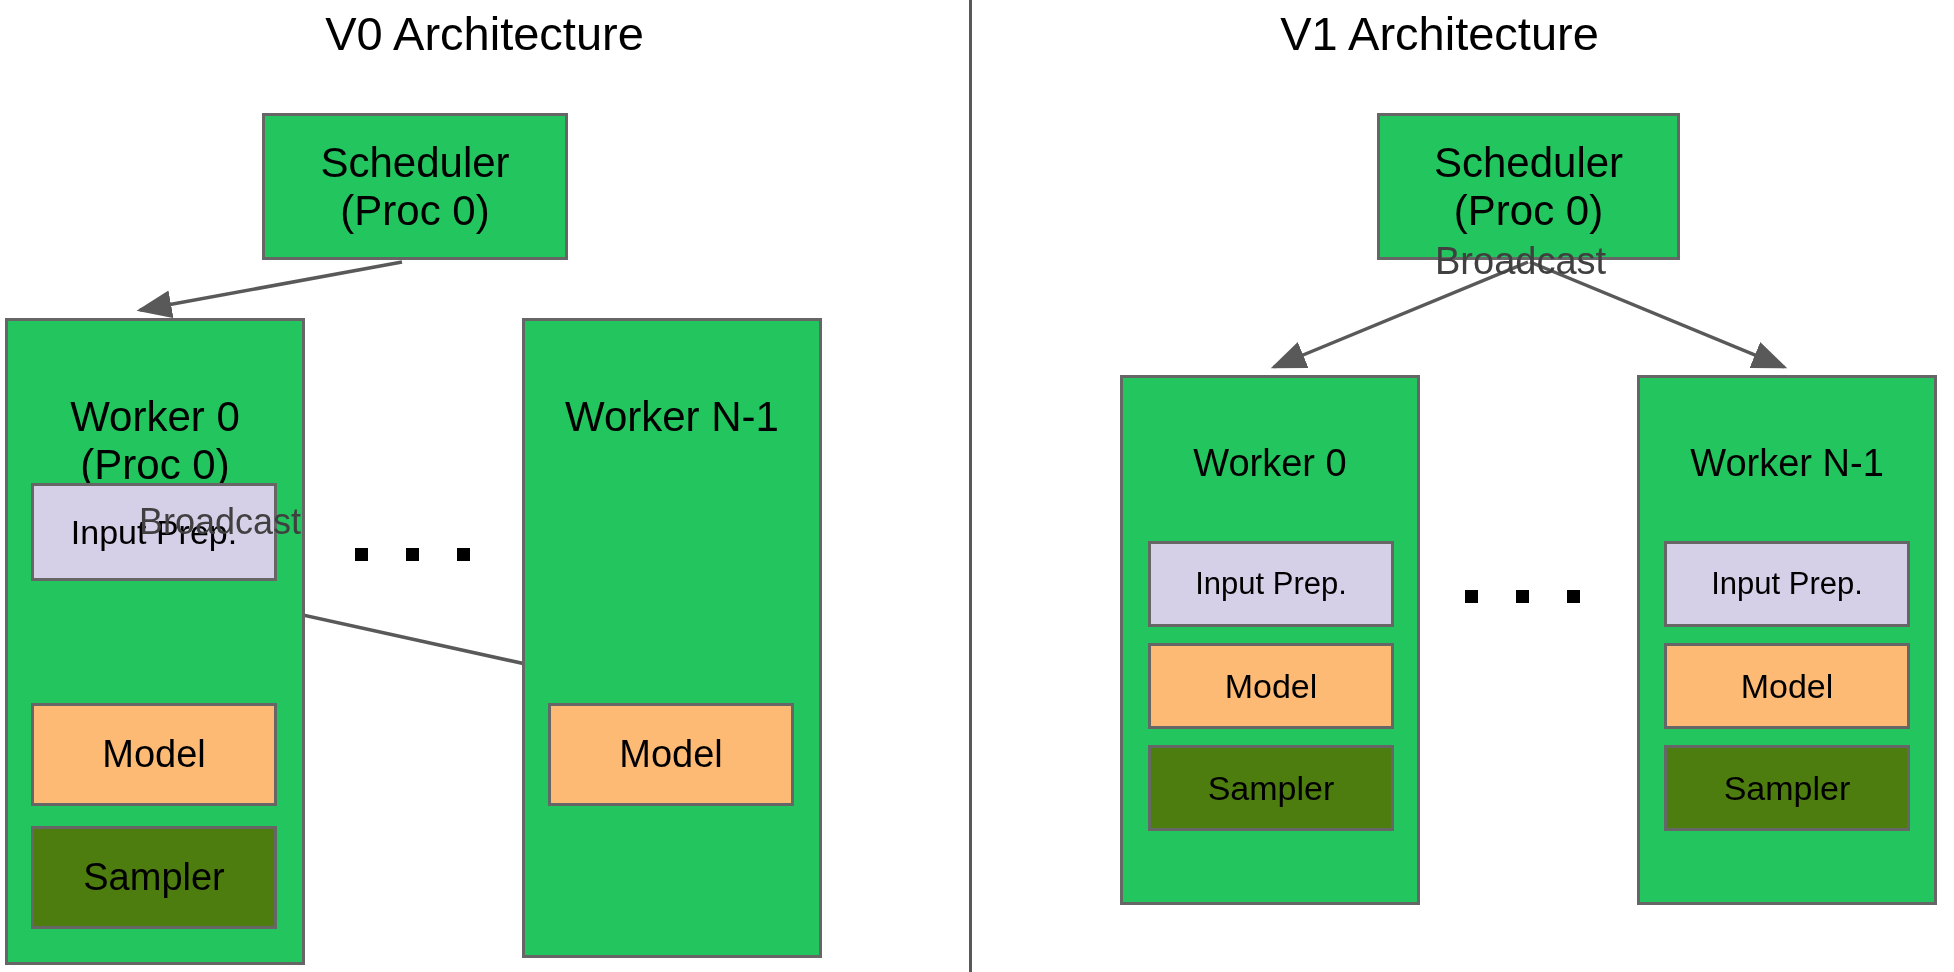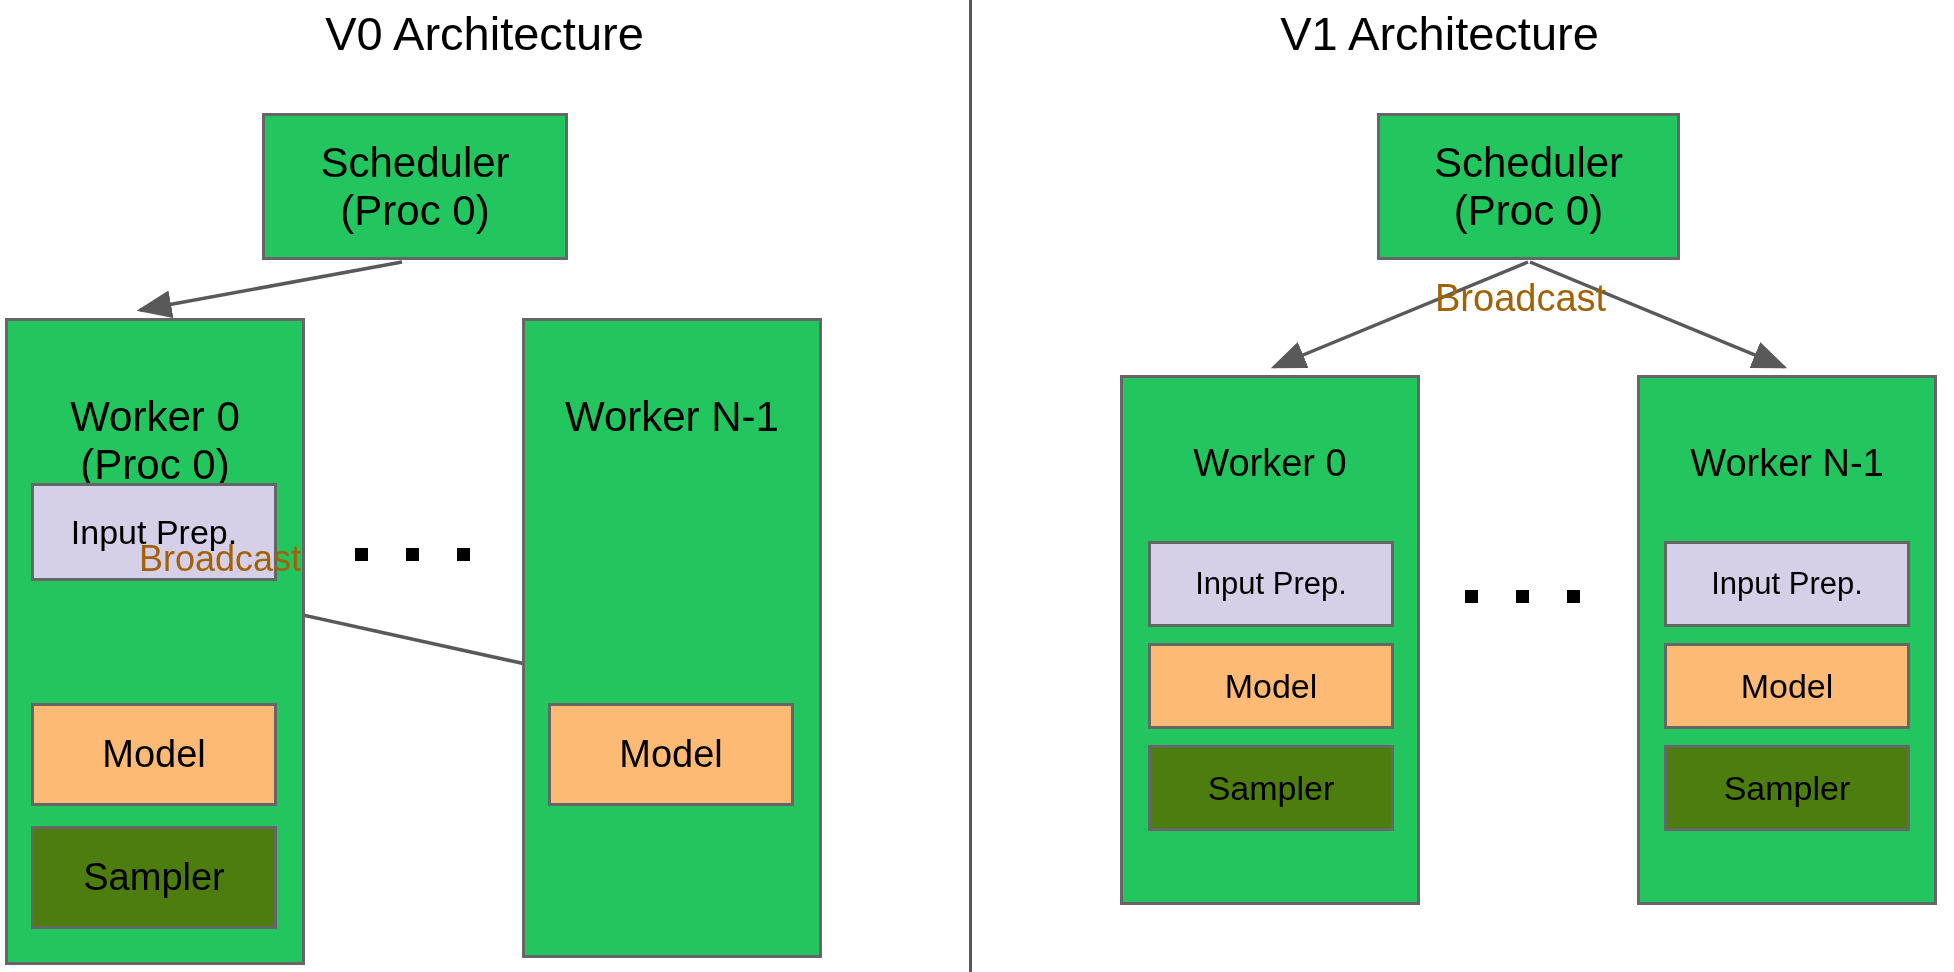--- a/index.html
+++ b/index.html
@@ -113,22 +113,21 @@
   }
   #v0-ellipsis { left: 355px;  top: 548px; }
   #v1-ellipsis { left: 1465px; top: 590px; }
 
   
   .edge-label {
     position: absolute;
     font-size: 36px;
     line-height: 1;
     white-space: nowrap;
-    color: #a16207;
-    margin-top: 37px;
+    color: #404040;
   }
   #v0-broadcast-label { left: 139px;  top: 504px; }
   #v1-broadcast-label { left: 1435px; top: 242px; font-size: 38px; }
 
   
   #arrows {
     position: absolute;
     left: 0;
     top: 0;
     width: 1954px;

